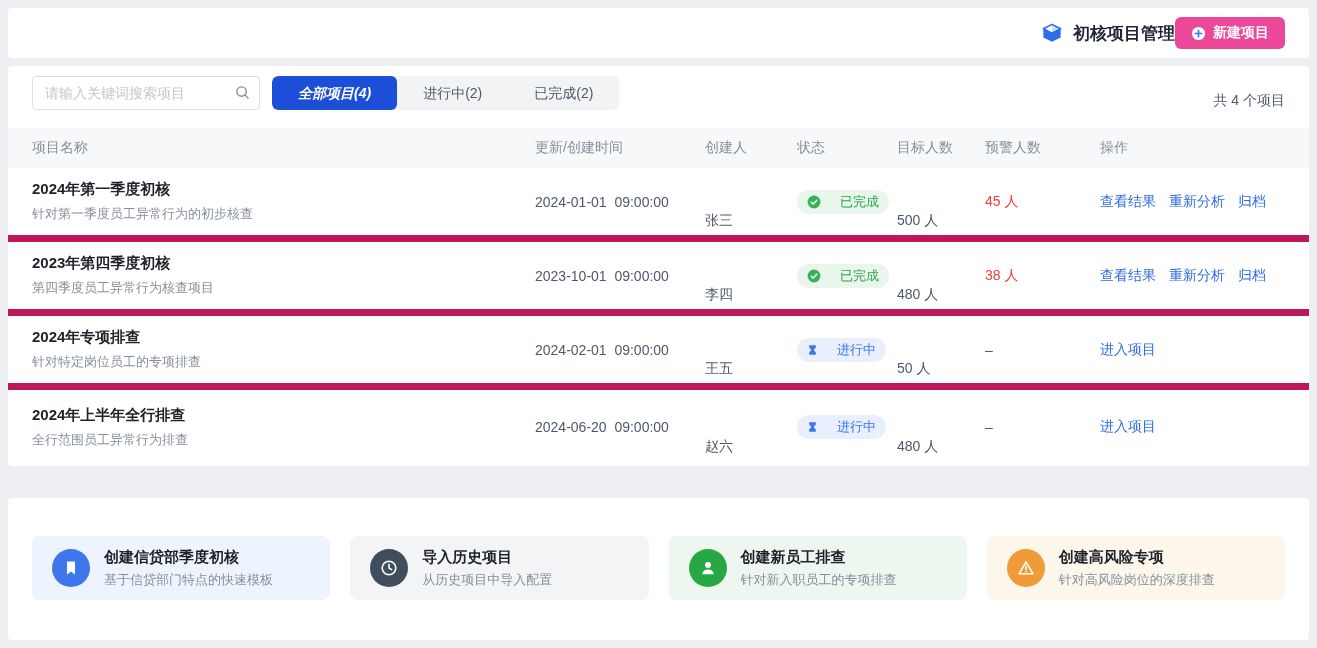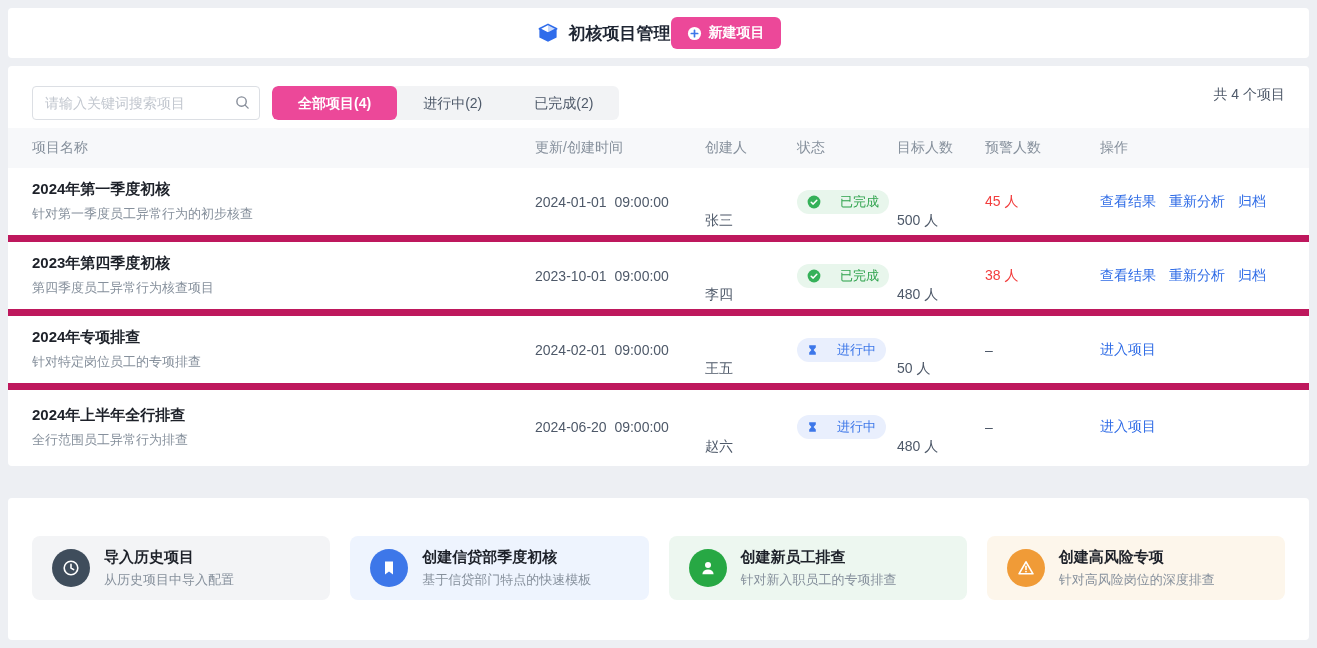--- a/index.html
+++ b/index.html
@@ -6,42 +6,42 @@
   html,body { width:1317px; height:648px; }
   body {
     background:#edeff3;
     font-family:"Liberation Sans","DejaVu Sans",sans-serif;
     position:relative;
     color:#1d2129;
   }
   .card { background:#fff; border-radius:4px; position:absolute; left:8px; width:1301px; }
 
   
-  .header-card { top:8px; height:50px; display:flex; align-items:center; justify-content:center; padding:0 24px; }
+  .header-card { top:8px; height:50px; display:flex; align-items:center; justify-content:flex-end; padding:0 24px; }
   .page-title { display:flex; align-items:center; gap:10px; font-size:17px; font-weight:bold; color:#1f2633; }
   .btn-primary {
     display:flex; align-items:center; gap:7px;
     background:#ec4899; color:#fff; font-size:14px; font-weight:bold;
     height:32px; padding:0 16px; border:none; border-radius:6px; cursor:pointer;
   }
 
   
   .main-card { top:66px; height:400px; }
-  .toolbar { display:flex; align-items:flex-start; padding:20px 24px 0; height:44px; }
+  .toolbar { display:flex; align-items:flex-end; padding:20px 24px 0; height:44px; }
   .search-box { position:relative; width:228px; height:34px; }
   .search-box input {
     width:100%; height:100%; border:1px solid #dcdfe4; border-radius:4px;
     padding:0 32px 0 12px; font-size:14px; color:#1d2129; outline:none;
     font-family:inherit;
   }
   .search-box input::placeholder { color:#c2c7cf; }
   .search-icon { position:absolute; right:10px; top:9px; }
   .tabs { display:flex; margin-left:12px; background:#f2f3f5; border-radius:6px; height:34px; overflow:hidden; }
   .tab { font-size:14px; color:#4e5969; line-height:34px; padding:0 26px; cursor:pointer; white-space:nowrap; }
-  .tab.active { background:#ec4899; color:#fff; border-radius:6px; font-weight:bold; }
+  .tab.active { background:#1d4ed8; color:#fff; border-radius:6px; font-weight:bold;font-style:italic; }
   .total-count { margin-left:auto; font-size:14px; color:#4e5969; }
 
   
   .grid-cols {
     display:grid;
     grid-template-columns: 503px 170px 92px 100px 88px 115px 1fr;
     align-items:center;
     padding:0 24px;
   }
   .thead { margin-top:18px; height:40px; background:#f7f8fa; color:#86909c; font-size:14px; }
@@ -230,42 +230,42 @@
     <div class="cell-warning">–</div>
     <div class="actions">
       <span class="link">进入项目</span>
     </div>
   </div>
 </div>
 
 <div class="card shortcut-card">
   <div class="scards">
 
+    <div class="scard sc1">
+      <span class="circle">
+        <svg width="18" height="18" viewBox="0 0 18 18">
+          <path d="M5 2.5h8v13l-4-3.1-4 3.1Z" fill="#fff"></path>
+        </svg>
+      </span>
+      <span>
+        <div class="sc-title">创建信贷部季度初核</div>
+        <div class="sc-desc">基于信贷部门特点的快速模板</div>
+      </span>
+    </div>
+
     <div class="scard sc0">
       <span class="circle">
         <svg width="18" height="18" viewBox="0 0 18 18" fill="none">
           <circle cx="9" cy="9" r="6.8" stroke="#fff" stroke-width="1.6"></circle>
           <path d="M9 5.4V9l2.6 1.6" stroke="#fff" stroke-width="1.6" stroke-linecap="round" stroke-linejoin="round"></path>
         </svg>
       </span>
       <span>
         <div class="sc-title">导入历史项目</div>
         <div class="sc-desc">从历史项目中导入配置</div>
-      </span>
-    </div>
-
-    <div class="scard sc1">
-      <span class="circle">
-        <svg width="18" height="18" viewBox="0 0 18 18">
-          <path d="M5 2.5h8v13l-4-3.1-4 3.1Z" fill="#fff"></path>
-        </svg>
-      </span>
-      <span>
-        <div class="sc-title">创建信贷部季度初核</div>
-        <div class="sc-desc">基于信贷部门特点的快速模板</div>
       </span>
     </div>
 
     <div class="scard sc2">
       <span class="circle">
         <svg width="18" height="18" viewBox="0 0 18 18">
           <circle cx="9" cy="6" r="3" fill="#fff"></circle>
           <path d="M3.4 15.2a5.6 4.8 0 0 1 11.2 0Z" fill="#fff"></path>
         </svg>
       </span>

